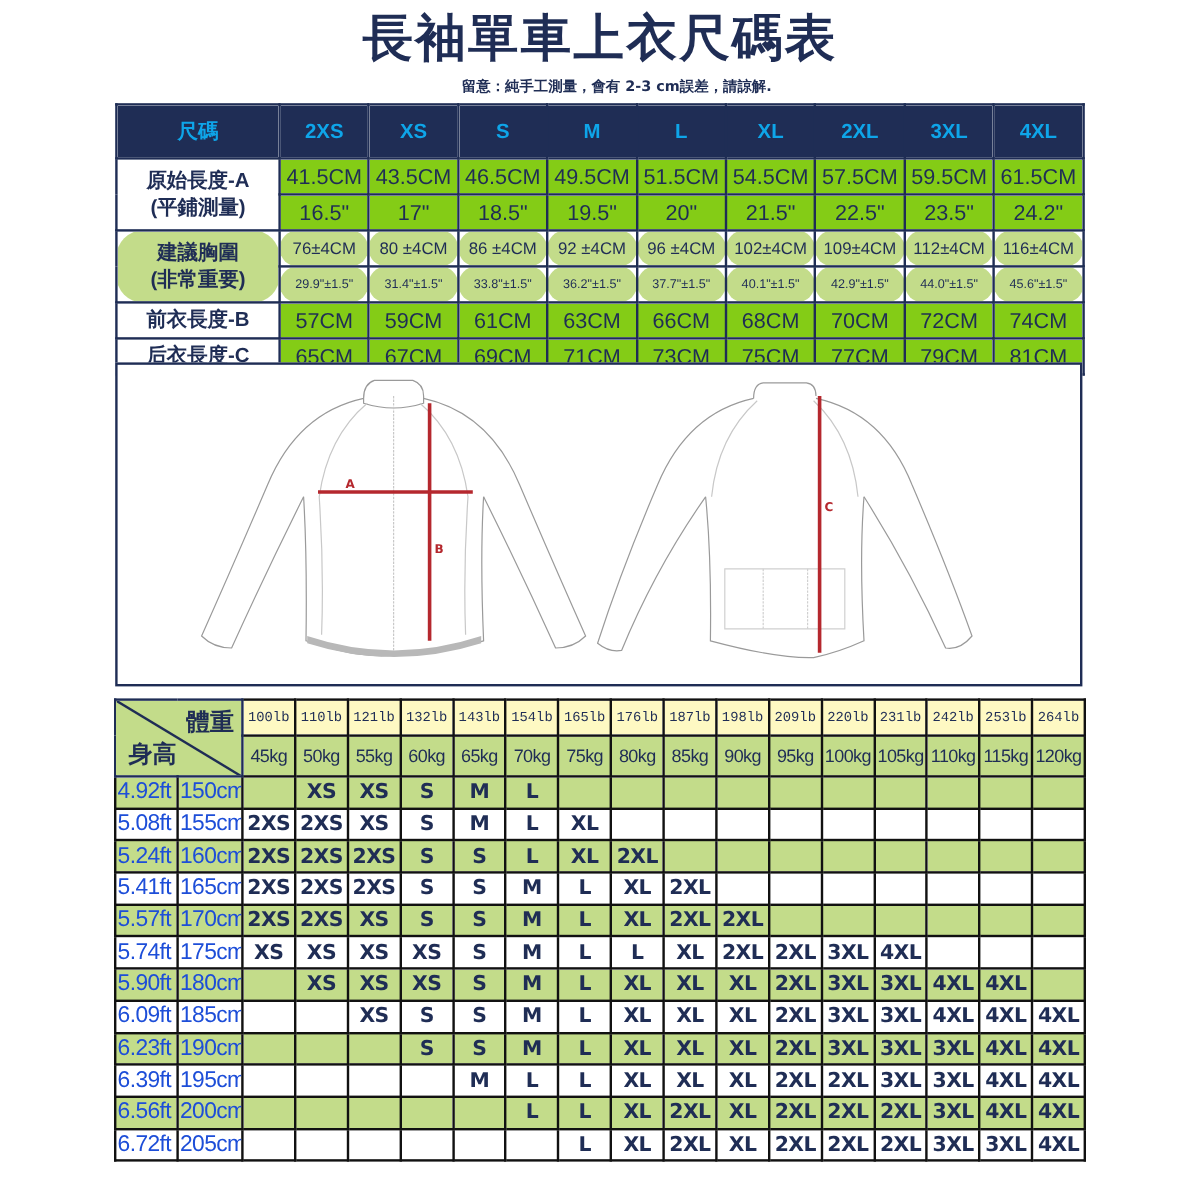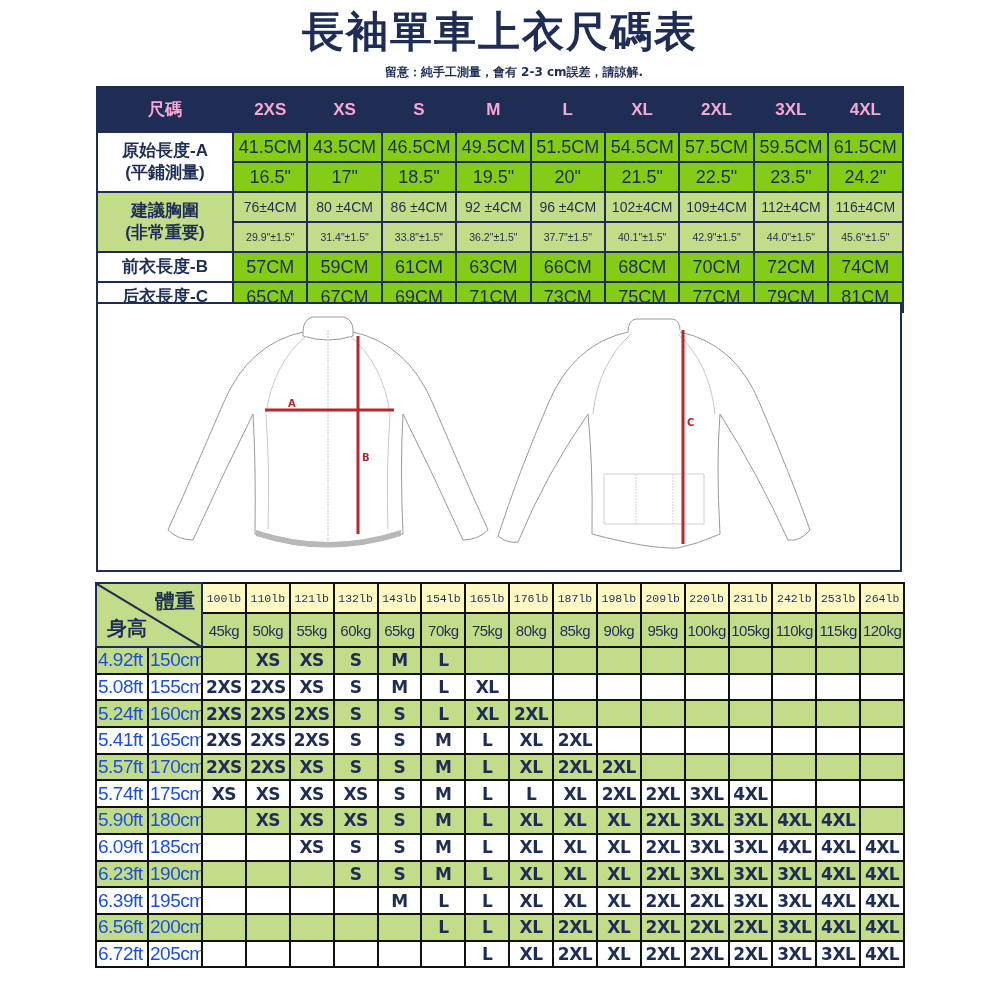--- a/index.html
+++ b/index.html
@@ -20,25 +20,25 @@
   .meas {
     position: absolute; left: 96px; top: 86px; width: 806px;
     border-collapse: collapse; table-layout: fixed;
   }
   .meas td, .meas th {
     border: 2px solid #1f2d55; text-align: center; vertical-align: middle;
     font-family: "Liberation Sans Narrow", "Liberation Sans", sans-serif;
     color: #1f2d55; overflow: hidden; white-space: nowrap;
   }
   .meas thead th {
-    background: #1f2d55; color: #f9a8d4; font-weight: bold; font-size: 17px; height: 45px;
+    background: #1f2d55; color: #0ea5e9; font-weight: bold; font-size: 17px; height: 45px;
   }
   .meas .rowlabel { font-weight: bold; font-size: 17px; line-height: 22px; background: #fff; }
   .meas .val { font-size: 18px; height: 30px; background: #84cc16; }
-  .meas .green { background: #c3dc8a; }
+  .meas .green { background: #c3dc8a; border-radius: 22px; }
   .meas .val.small { font-size: 14px; }
   .meas .val.tiny { font-size: 10.5px; }
   .meas .rowlabel.green { background: #c3dc8a; }
 
   
   .illus {
     position: absolute; left: 96px; top: 302px; width: 806px; height: 270px;
     border: 2px solid #1f2d55; background: #ffffff;
   }
   .illus svg { position: absolute; left: 0; top: 0; }

